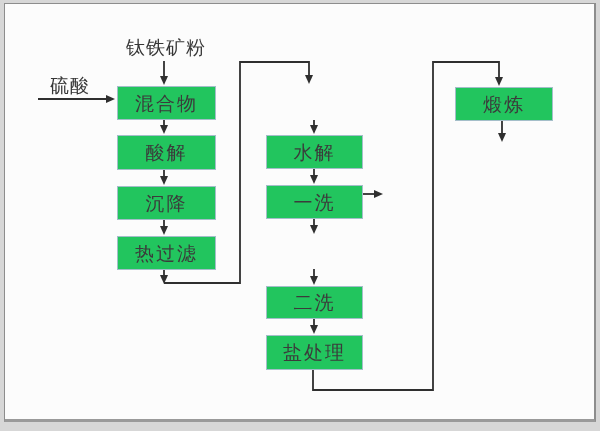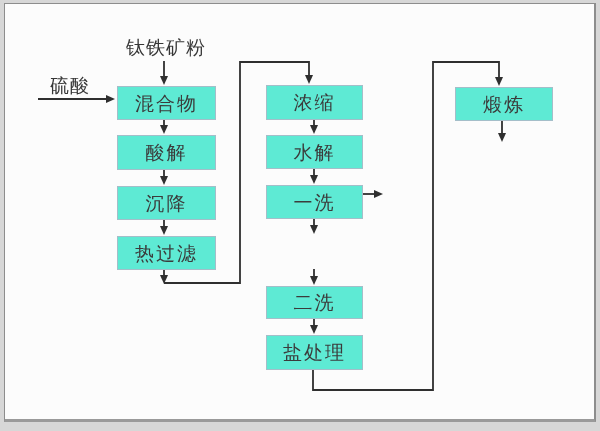--- a/index.html
+++ b/index.html
@@ -21,21 +21,21 @@
     border-right-width:2px;
     border-bottom:3px solid #9a9a9a;
   }
   .wires{
     position:absolute;left:0;top:0;width:600px;height:431px;
     pointer-events:none;
   }
   .node{
     position:absolute;
     box-sizing:border-box;
-    background:#5eead4;
+    background:#22c55e;
     border:1.5px solid #a4bec9;
     display:flex;align-items:center;justify-content:center;
     font-size:19px;line-height:1;
     letter-spacing:2px;
     color:#3b3b3b;
     font-weight:500;
     white-space:nowrap;
   }
   .flabel{
     position:absolute;
@@ -80,21 +80,20 @@
   </svg>
 
   <div class="flabel" style="left:106px;top:37px;width:120px;">钛铁矿粉</div>
   <div class="flabel" style="left:40px;top:75px;width:60px;">硫酸</div>
 
   <div class="node" style="left:117px;top:86px;width:99px;height:34px;">混合物</div>
   <div class="node" style="left:117px;top:186px;width:99px;height:34px;">沉降</div>
   <div class="node" style="left:117px;top:135px;width:99px;height:35px;">酸解</div>
   <div class="node" style="left:117px;top:236px;width:99px;height:34px;text-align:center;">热过滤</div>
 
-  <div class="node" style="left:266px;top:85px;width:97px;height:35px;">浓缩</div>
   <div class="node" style="left:266px;top:135px;width:97px;height:34px;">水解</div>
   <div class="node" style="left:266px;top:185px;width:97px;height:34px;">一洗</div>
   <div class="node" style="left:266px;top:286px;width:97px;height:33px;">二洗</div>
   <div class="node" style="left:266px;top:335px;width:97px;height:35px;">盐处理</div>
 
   <div class="node" style="left:455px;top:87px;width:98px;height:34px;">煅炼</div>
 
 </div>
 
 </body></html>

